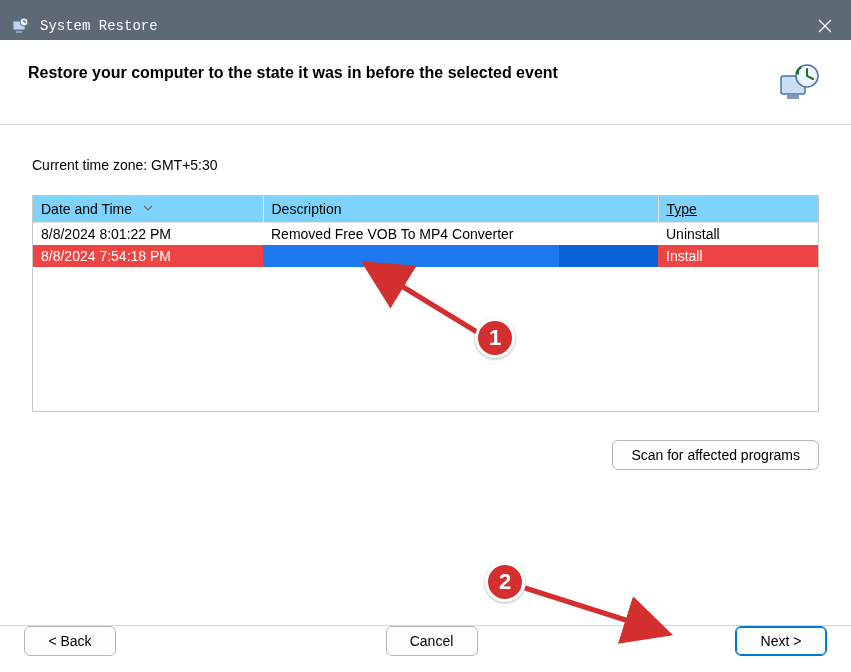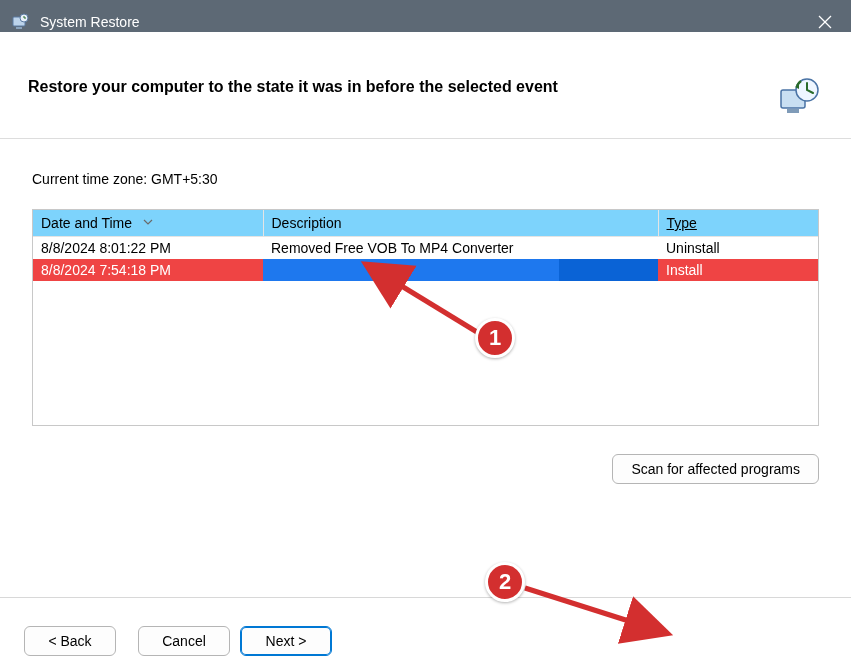--- a/index.html
+++ b/index.html
@@ -5,45 +5,45 @@
     * { margin: 0; padding: 0; box-sizing: border-box; }
     body {
       font-family: "Segoe UI", Tahoma, sans-serif;
       font-size: 13px;
       background: #fff;
       width: 851px;
       height: 672px;
       overflow: hidden;
     }
     .titlebar {
-      height: 32px;
+      height: 40px;
       background: #5d6975;
       color: #fff;
       display: flex;
       align-items: center;
       padding: 11px 6px 0 10px;
+      font-family: Liberation Mono, monospace;
     }
     .titlebar-icon {
       width: 20px; height: 20px;
       margin-right: 10px;
       display: flex; align-items: center; justify-content: center;
     }
     .titlebar-title { font-size: 14px; flex: 1; }
     .close-btn {
       width: 40px; height: 30px;
       display: flex; align-items: center; justify-content: center;
       cursor: pointer;
     }
     .close-btn svg { stroke: #fff; stroke-width: 1.2; }
     .header-area {
       padding: 22px 28px 18px 28px;
       display: flex;
       align-items: flex-start;
       border-bottom: 1px solid #ddd;
-      margin-top: 22px;
     }
     .header-title {
       font-size: 16px;
       font-weight: 600;
       color: #000;
       flex: 1;
       padding-top: 2px;
     }
     .header-icon {
       width: 44px; height: 44px;
@@ -113,23 +113,23 @@
       padding: 6px 14px;
       cursor: pointer;
       min-width: 86px;
     }
     .btn.wide { min-width: 200px; padding: 6px 18px; }
     .btn.default { border-color: #0078d4; box-shadow: inset 0 0 0 1px #0078d4; }
     .footer {
       position: absolute;
       bottom: 0; left: 0; right: 0;
       border-top: 1px solid #d8d8d8;
-      padding: 28px 24px 16px 24px;
+      padding: 0 24px 16px 24px;
       display: flex;
-      justify-content: flex-start;
+      justify-content: space-between;
       gap: 10px;
       background: #fff;
     }
     .footer .btn { min-width: 92px; }
     
     .annot { position: absolute; pointer-events: none; }
     .circle-num {
       width: 40px; height: 40px;
       background: #d32f2f;
       border: 3px solid #fff;

